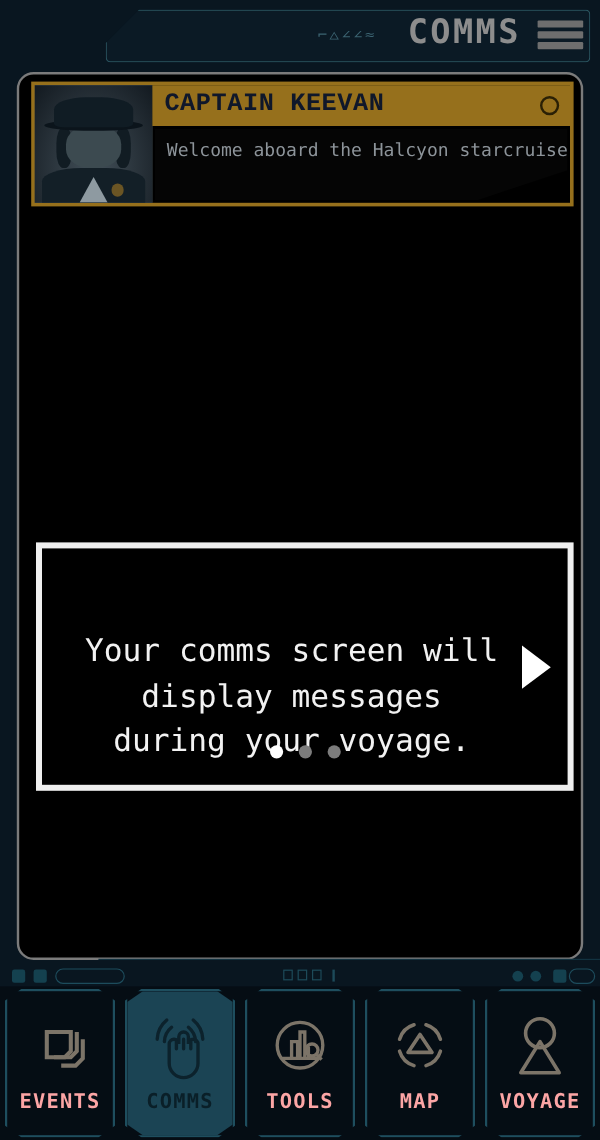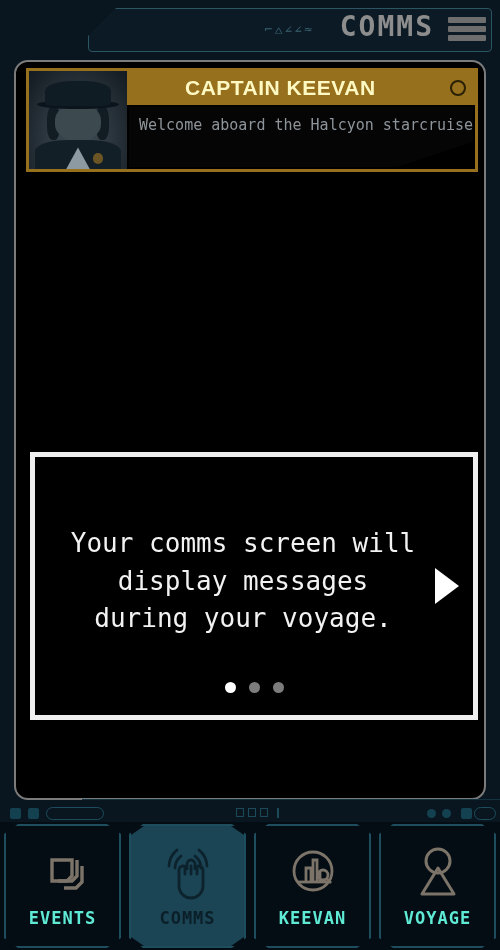--- a/index.html
+++ b/index.html
@@ -66,25 +66,24 @@
 
   .msg-right{ position:absolute; left:98px; top:0; right:0; height:98px; }
 
   .msg-header{
     position:absolute; left:0; top:0; right:0; height:34px;
   }
   .msg-card.gold .msg-header{ background:#96701c; }
   .msg-card.gray .msg-header{ background:#7a7f82; }
   .msg-title{
     position:absolute; left:10px; top:5px;
-    font-family:Liberation Sans, sans-serif;
+    font-family:Liberation Mono, monospace;
     font-size:21px; font-weight:bold; letter-spacing:0.5px;
-    color:#fef9c3;
+    color:#0f172a;
     white-space:nowrap;
-    margin-left:48px;
   }
   .msg-unread{
     position:absolute; right:9px; top:9px; width:16px; height:16px;
     border:2px solid #2a2005; border-radius:50%;
   }
   .msg-body{
     position:absolute; left:2px; top:36px; right:2px; bottom:2px;
     background:#050505;
     clip-path:polygon(0 0, 100% 0, 100% 58%, 78% 100%, 0 100%);
   }
@@ -113,21 +112,21 @@
     background:#131f27; border-radius:38% 38% 0 0; }
   .pc-collar{ position:absolute; left:38%; bottom:0; width:24%; height:22%;
     background:#8e9aa1; clip-path:polygon(50% 0,100% 100%,0 100%); }
   .pc-badge{ position:absolute; right:24%; bottom:5%; width:11%; height:11%;
     background:#6b5524; border-radius:50%; }
 
   .logo-halcyon{ position:absolute; left:0; top:0; width:100%; height:100%; }
 
   
   #tooltip{
-    position:absolute; left:14px; top:390px; width:448px; height:268px;
+    position:absolute; left:14px; top:390px; width:448px; height:207px;
     background:#000; border:5px solid #efefef;
   }
   #tooltip-text{
     position:absolute; left:34px; right:56px; top:68px;
     font-family:"DejaVu Sans Mono", monospace;
     font-size:26px; line-height:1.45; color:#f2f2f2;
     text-align:center;
   }
   #tooltip-next{
     position:absolute; right:14px; top:50%; margin-top:-18px;
@@ -177,21 +176,21 @@
     background:#1b4454;
     clip-path:polygon(
       13px 0, calc(100% - 13px) 0, 100% 9px, 100% calc(100% - 9px),
       calc(100% - 13px) 100%, 13px 100%, 0 calc(100% - 9px), 0 9px);
   }
   .nav-icon{ position:relative; margin-top:16px; width:66px; height:66px; }
   .nav-label{
     position:relative; margin-top:4px;
     font-family:"DejaVu Sans Mono", monospace;
     font-size:17px; font-weight:bold; letter-spacing:1px;
-    color:#5eead4;
+    color:#fca5a5;
   }
   .nav-item.active .nav-label{ color:#0a1f28; }
   .nav-item.active .nav-icon svg *{ stroke:#0c222c !important; }
 </style>
 </head>
 <body>
 
 <div id="header-bar">
   <div class="header-frame"></div>
   <div id="header-aurebesh">⌐△∠∠≈</div>
@@ -294,23 +293,36 @@
       <svg viewBox="0 0 66 66" fill="none" stroke="#7c7468" stroke-width="2.8">
         <circle cx="33" cy="33" r="19"></circle>
         <path d="M18 44 h30"></path>
         <path d="M26 44 v-14 h5 v14"></path>
         <path d="M33 44 v-22 h4 v22"></path>
         <path d="M40 44 v-10"></path>
         <circle cx="43" cy="37" r="5"></circle>
         <path d="M47 41 l4 4"></path>
       </svg>
     </div>
-    <div class="nav-label">KEEVAN</div>
-  </div>
-
+    <div class="nav-label">TOOLS</div>
+  </div>
+
+  <div class="nav-item">
+    <div class="frame"></div>
+    <div class="nav-icon">
+      <svg viewBox="0 0 66 66" fill="none" stroke="#7c7468" stroke-width="3" stroke-linecap="round">
+        <path d="M16 28 a18 18 0 0 1 12-12"></path>
+        <path d="M50 28 a18 18 0 0 0-12-12"></path>
+        <path d="M16 38 a18 18 0 0 0 12 12"></path>
+        <path d="M50 38 a18 18 0 0 1-12 12"></path>
+        <path d="M33 24 l10 15 h-20 z" stroke-linejoin="round"></path>
+      </svg>
+    </div>
+    <div class="nav-label">MAP</div>
+  </div>
 
   <div class="nav-item">
     <div class="frame"></div>
     <div class="nav-icon">
       <svg viewBox="0 0 66 66" fill="none" stroke="#7c7468" stroke-width="3" stroke-linejoin="round">
         <circle cx="33" cy="23" r="12"></circle>
         <path d="M33 30 l16 26 h-32 z"></path>
       </svg>
     </div>
     <div class="nav-label">VOYAGE</div>

